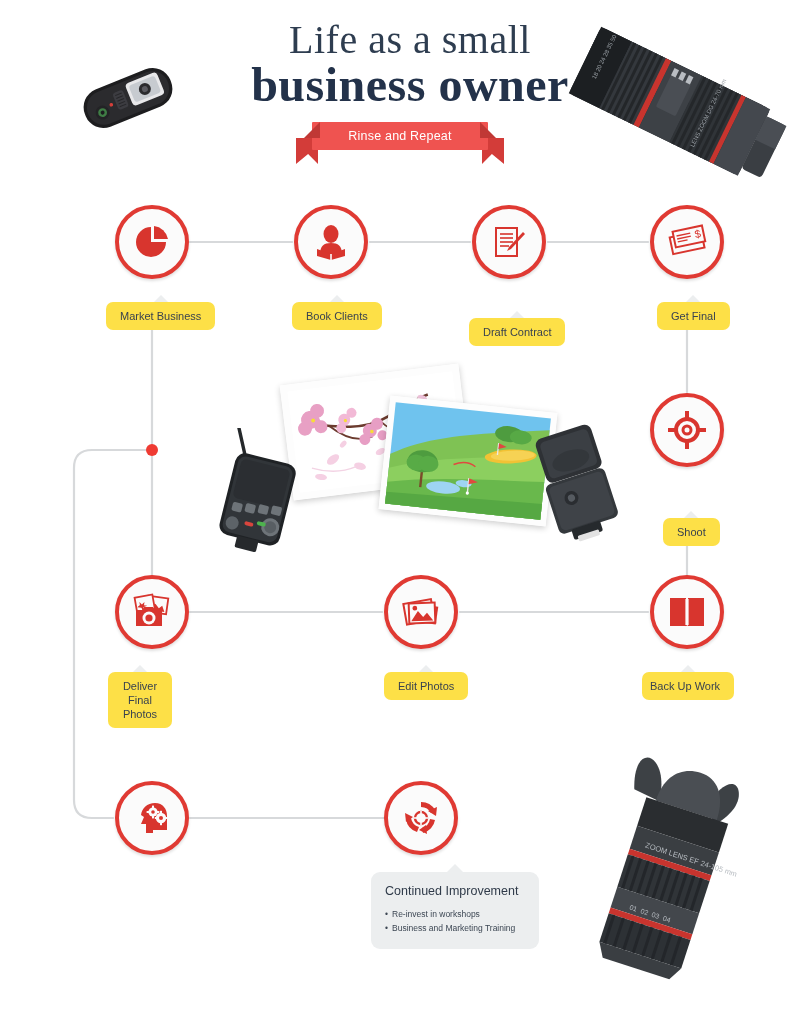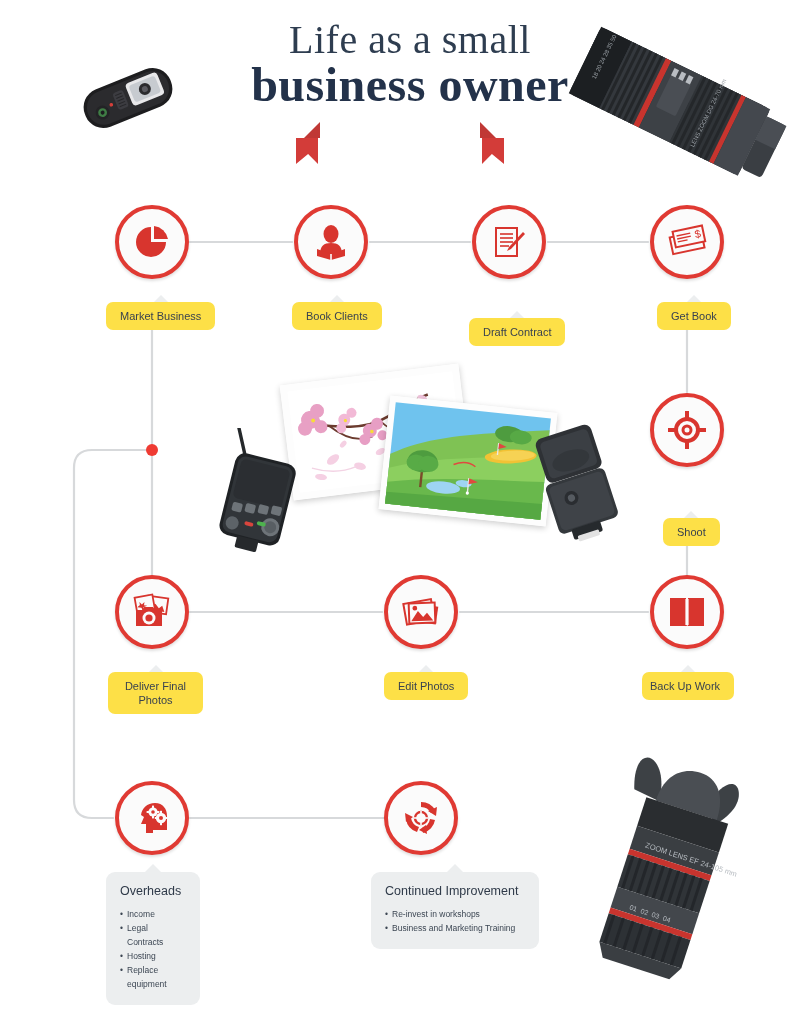--- a/index.html
+++ b/index.html
@@ -55,21 +55,21 @@
   .pill {
     position:absolute; background:#fde047; border-radius:7px;
     color:#39424f; font-size:11px; line-height:14px;
     padding:7px 14px; text-align:center; white-space:nowrap;
   }
   .pill::before {
     content:""; position:absolute; top:-7px; left:50%; margin-left:-7px;
     border-left:7px solid transparent; border-right:7px solid transparent;
     border-bottom:7px solid #eceeef;
   }
-  .pill.two-line { white-space:normal; width:95px; }
+  .pill.two-line { white-space:normal; width:64px; }
 
   
   .card {
     position:absolute; background:#eceeef; border-radius:9px; padding:12px 14px 14px 14px;
   }
   .card::before {
     content:""; position:absolute; top:-8px; left:50%; margin-left:-8px;
     border-left:8px solid transparent; border-right:8px solid transparent;
     border-bottom:8px solid #eceeef;
   }
@@ -87,20 +87,21 @@
 <div class="stage">
 
   <div class="title-wrap">
     <div class="title-l1">Life as a small</div>
     <div class="title-l2">business owner</div>
   </div>
 
   <div class="ribbon">
     <div class="ribbon-tail l"></div>
     <div class="ribbon-tail r"></div>
+    <div class="ribbon-body">Rinse and Repeat</div>
     <div class="ribbon-fold l"></div>
     <div class="ribbon-fold r"></div>
   </div>
 
   <svg class="lines" viewBox="0 0 800 1016">
     <g stroke="#d7d9db" stroke-width="2.2" fill="none" stroke-linecap="round">
 
       <line x1="190" y1="242" x2="292" y2="242"></line>
       <line x1="370" y1="242" x2="470" y2="242"></line>
       <line x1="548" y1="242" x2="648" y2="242"></line>
@@ -404,21 +405,21 @@
             <line x1="11" y1="11" x2="25" y2="11"></line>
               <line x1="11" y1="14" x2="25" y2="14"></line>
             <line x1="11" y1="17" x2="21" y2="17"></line>
           </g>
           <text x="29" y="17" fill="#d8352e" font-size="11" font-family="Liberation Sans, sans-serif">$</text>
         </g>
       </svg>
     </div>
   </div>
   <div class="pill" style="left:657px; top:302px;">
-    <span>Get Book</span>
+    <span>Get Final</span>
   </div>
 
   <div class="node" style="left:650px; top:393px;">
     <div class="ring">
       <svg width="40" height="40" viewBox="0 0 40 40">
         <circle cx="20" cy="20" r="11" fill="none" stroke="#d8352e" stroke-width="4"></circle>
         <circle cx="20" cy="20" r="4" fill="none" stroke="#d8352e" stroke-width="3"></circle>
         <g fill="#d8352e">
           <path d="M18 1 L22 1 L22 9 L20 11 L18 9 Z"></path>
           <path d="M18 39 L22 39 L22 31 L20 29 L18 31 Z"></path>
@@ -529,29 +530,20 @@
         <g stroke="#fbfbfb" stroke-width="1.6">
           <line x1="20" y1="13" x2="20" y2="16"></line>
             <line x1="20" y1="24" x2="20" y2="27"></line>
           <line x1="13" y1="20" x2="16" y2="20"></line>
             <line x1="24" y1="20" x2="27" y2="20"></line>
         </g>
       </svg>
     </div>
   </div>
 
-  <div class="card" style="left:106px; top:872px; width:94px;">
-    <h3>Overheads</h3>
-    <ul>
-      <li>Income</li>
-      <li>Legal Contracts</li>
-      <li>Hosting</li>
-      <li>Replace equipment</li>
-    </ul>
-  </div>
 
   <div class="card" style="left:371px; top:872px; width:168px;">
     <h3>Continued Improvement</h3>
     <ul>
       <li>Re-invest in workshops</li>
       <li>Business and Marketing Training</li>
     </ul>
   </div>
 
 </div>

